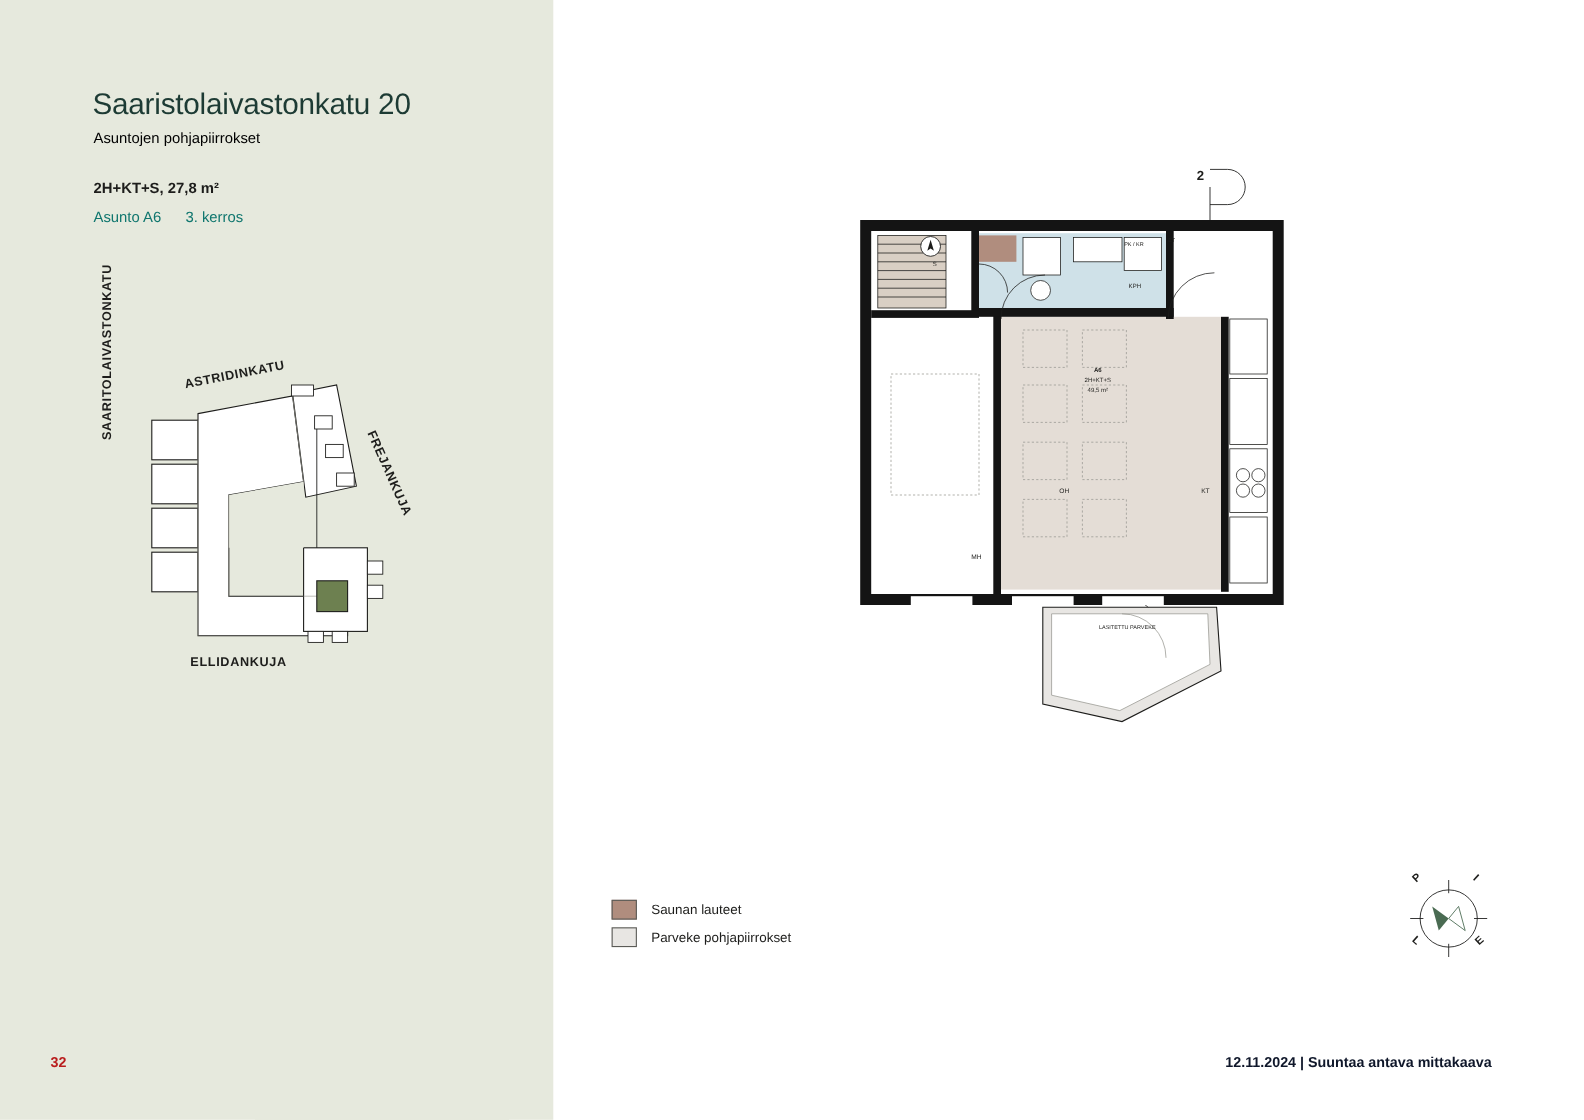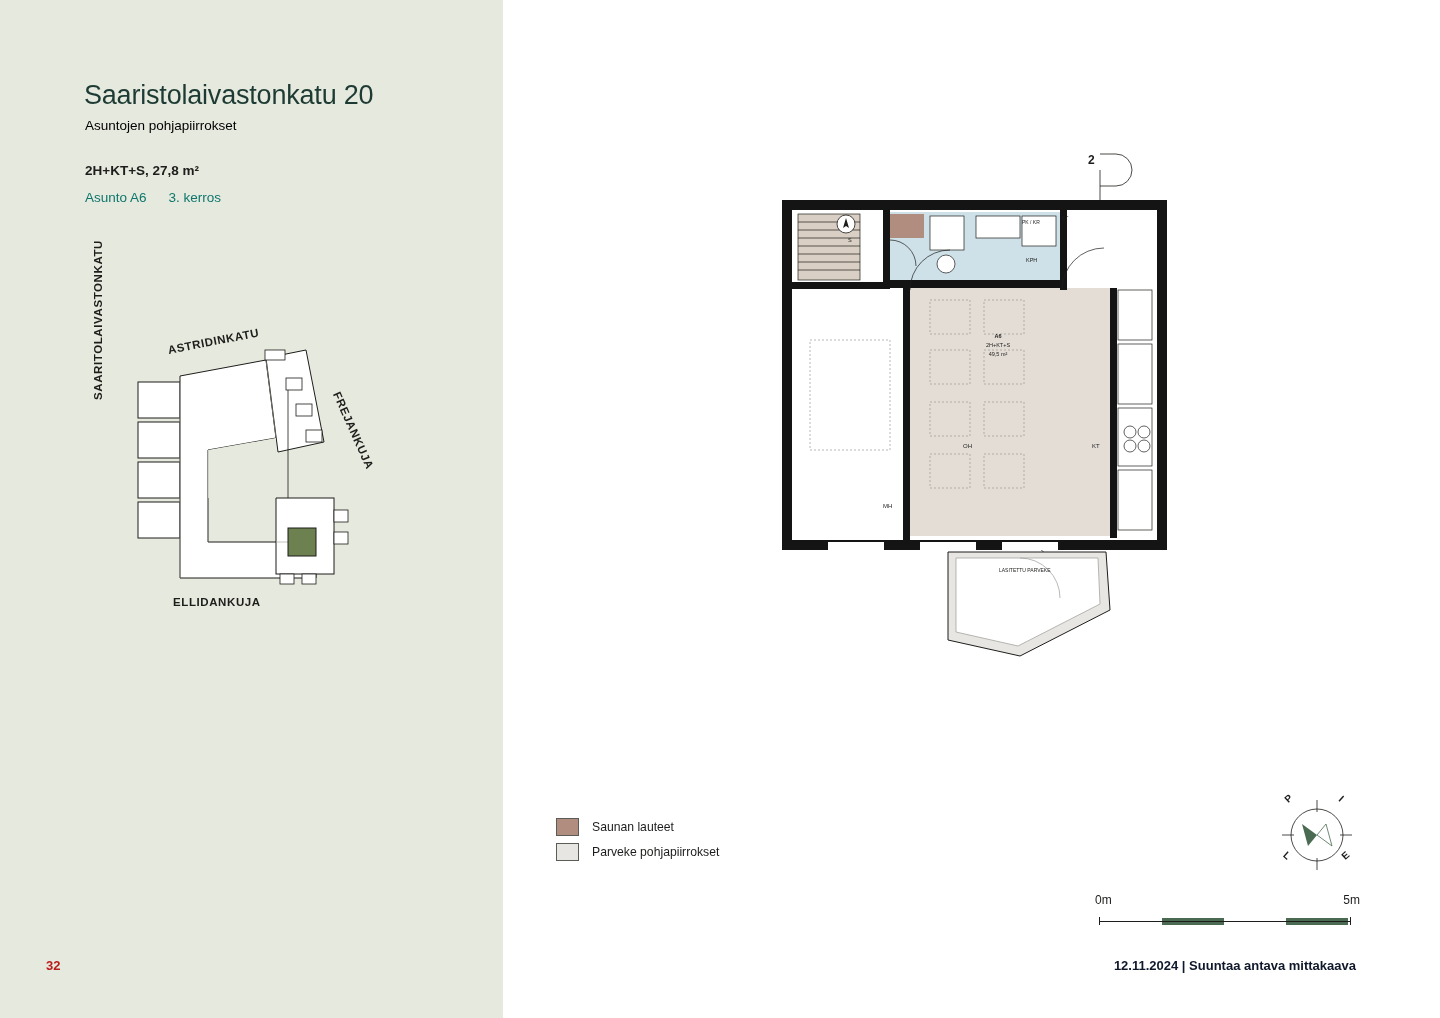--- a/index.html
+++ b/index.html
@@ -406,24 +406,16 @@
       <line x1="68" y1="45" x2="80" y2="45" stroke="#1d1d1b" stroke-width="0.8"></line>
       <path d="M45 45 L30 34 L36 56 Z" fill="#4a6b52"></path>
       <path d="M45 45 L60 56 L54 34 Z" fill="#ffffff" stroke="#4a6b52" stroke-width="0.8"></path>
     </svg>
     <span class="compass-letter" style="left:13px;top:3px;transform:rotate(-42deg)">P</span>
     <span class="compass-letter" style="left:68px;top:3px;transform:rotate(42deg)">I</span>
     <span class="compass-letter" style="left:70px;top:60px;transform:rotate(-42deg)">E</span>
     <span class="compass-letter" style="left:12px;top:60px;transform:rotate(42deg)">L</span>
   </div>
 
-  <div class="scalebar">
-    <span class="scale-text scale-0">0m</span>
-    <span class="scale-text scale-5">5m</span>
-    <div class="scale-track">
-      <div class="scale-seg" style="left:62px;width:62px;"></div>
-      <div class="scale-seg" style="left:186px;width:62px;"></div>
-    </div>
-  </div>
 
   <div class="footer">12.11.2024 | Suuntaa antava mittakaava</div>
 
 </div>
 
 </body></html>

